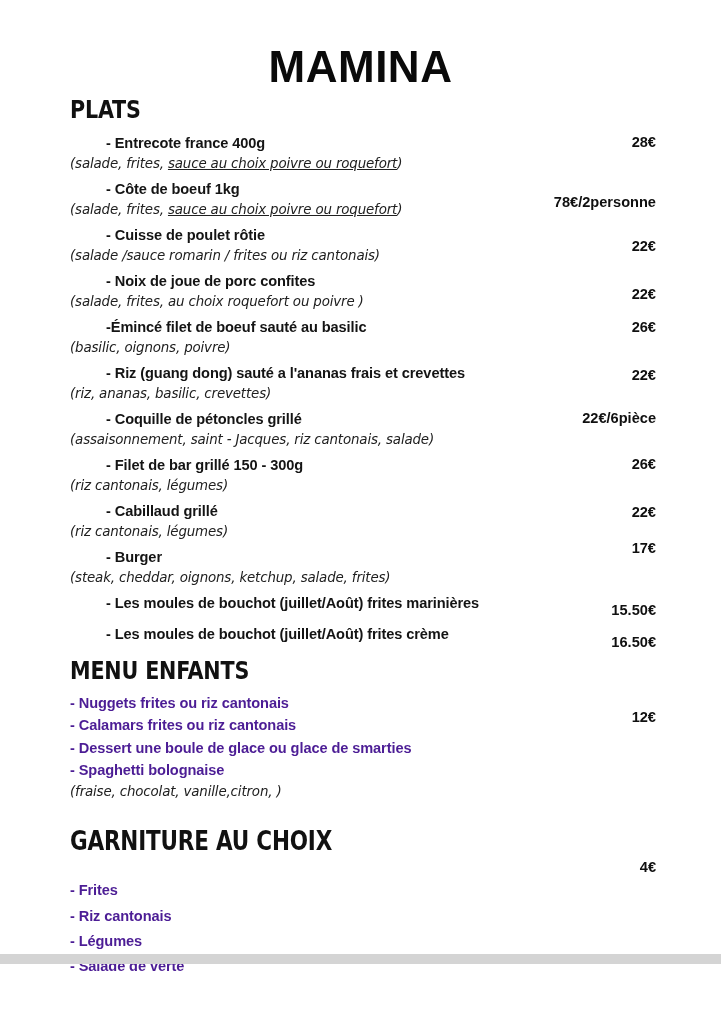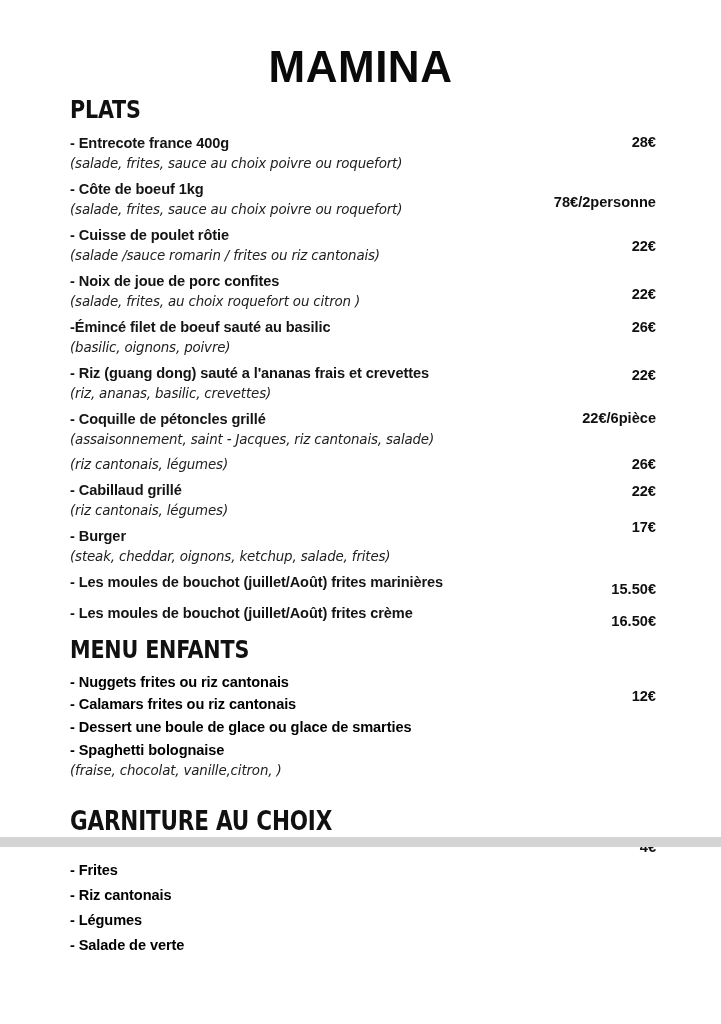--- a/index.html
+++ b/index.html
@@ -11,21 +11,21 @@
     width: 721px;
     height: 1024px;
     position: relative;
     overflow: hidden;
     font-family: "Liberation Sans", sans-serif;
     color: #0d0d0d;
   }
   .page {
     position: relative;
     width: 721px;
-    height: 847px;
+    height: 964px;
     background: #ffffff;
     box-sizing: border-box;
   }
   .bottom-band {
     position: absolute;
     left: 0;
     bottom: 0;
     width: 721px;
     height: 10px;
     background: #d4d4d4;
@@ -75,31 +75,32 @@
     display: block;
   }
   .dish-name {
     font-family: "Liberation Sans", sans-serif;
     font-weight: bold;
     font-size: 14.6px;
     line-height: 1.42;
     letter-spacing: -0.1px;
     color: #141414;
     padding-right: 130px;
+    margin-left: 36px;
   }
   .dish-desc {
     font-family: "DejaVu Sans", "Liberation Sans", sans-serif;
     font-style: italic;
     font-size: 13.4px;
     line-height: 1.44;
     letter-spacing: -0.15px;
     color: #202020;
     padding-right: 130px;
   }
-  .dish-desc .ul { }
+  .dish-desc .ul { text-decoration: underline; }
 
   .price {
     position: absolute;
     right: 0;
     width: 126px;
     text-align: right;
     font-family: "Liberation Sans", sans-serif;
     font-weight: bold;
     font-size: 14.6px;
     line-height: 1.2;
@@ -116,21 +117,21 @@
     font-size: 14.6px;
     color: #101010;
   }
 
   .simple-item {
     font-family: "Liberation Sans", sans-serif;
     font-weight: bold;
     font-size: 14.6px;
     line-height: 1.55;
     letter-spacing: -0.1px;
-    color: #000000;
+    color: #4c1d95;
   }
 </style>
 </head>
 <body>
 
 <div class="page">
 
   <div class="doc-title">MAMINA</div>
 
   <div class="content">
@@ -151,21 +152,21 @@
 
     <div class="row" style="margin-bottom:6px;">
       <div class="price" style="top:13px;">22€</div>
       <div class="dish-name">- Cuisse de poulet rôtie</div>
       <div class="dish-desc">(salade /sauce romarin / frites ou riz cantonais)</div>
     </div>
 
     <div class="row" style="margin-bottom:6px;">
       <div class="price" style="top:15px;">22€</div>
       <div class="dish-name">- Noix de joue de porc confites</div>
-      <div class="dish-desc">(salade, frites, au choix roquefort ou citron )</div>
+      <div class="dish-desc">(salade, frites, au choix roquefort ou poivre )</div>
     </div>
 
     <div class="row" style="margin-bottom:6px;">
       <div class="price" style="top:2px;">26€</div>
       <div class="dish-name">-Émincé filet de boeuf sauté au basilic</div>
       <div class="dish-desc">(basilic, oignons, poivre)</div>
     </div>
 
     <div class="row" style="margin-bottom:6px;">
       <div class="price" style="top:4px;">22€</div>
@@ -174,20 +175,21 @@
     </div>
 
     <div class="row" style="margin-bottom:6px;">
       <div class="price" style="top:1px;">22€/6pièce</div>
       <div class="dish-name">- Coquille de pétoncles grillé</div>
       <div class="dish-desc">(assaisonnement, saint - Jacques, riz cantonais, salade)</div>
     </div>
 
     <div class="row" style="margin-bottom:6px;">
       <div class="price" style="top:1px;">26€</div>
+      <div class="dish-name">- Filet de bar grillé 150 - 300g</div>
       <div class="dish-desc">(riz cantonais, légumes)</div>
     </div>
 
     <div class="row" style="margin-bottom:6px;">
       <div class="price" style="top:3px;">22€</div>
       <div class="dish-name">- Cabillaud grillé</div>
       <div class="dish-desc">(riz cantonais, légumes)</div>
     </div>
 
     <div class="row" style="margin-bottom:6px;">

